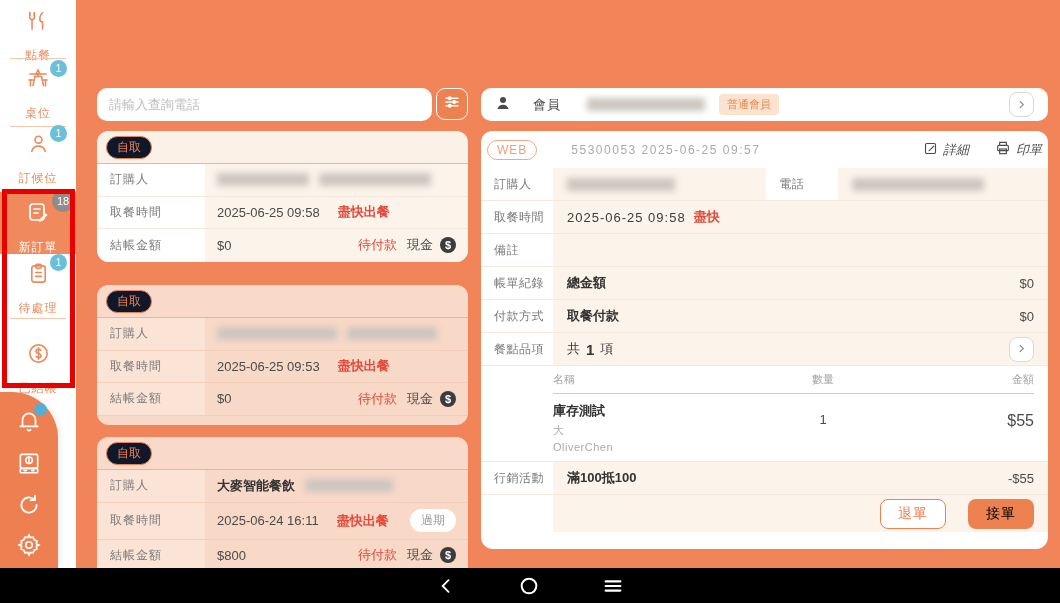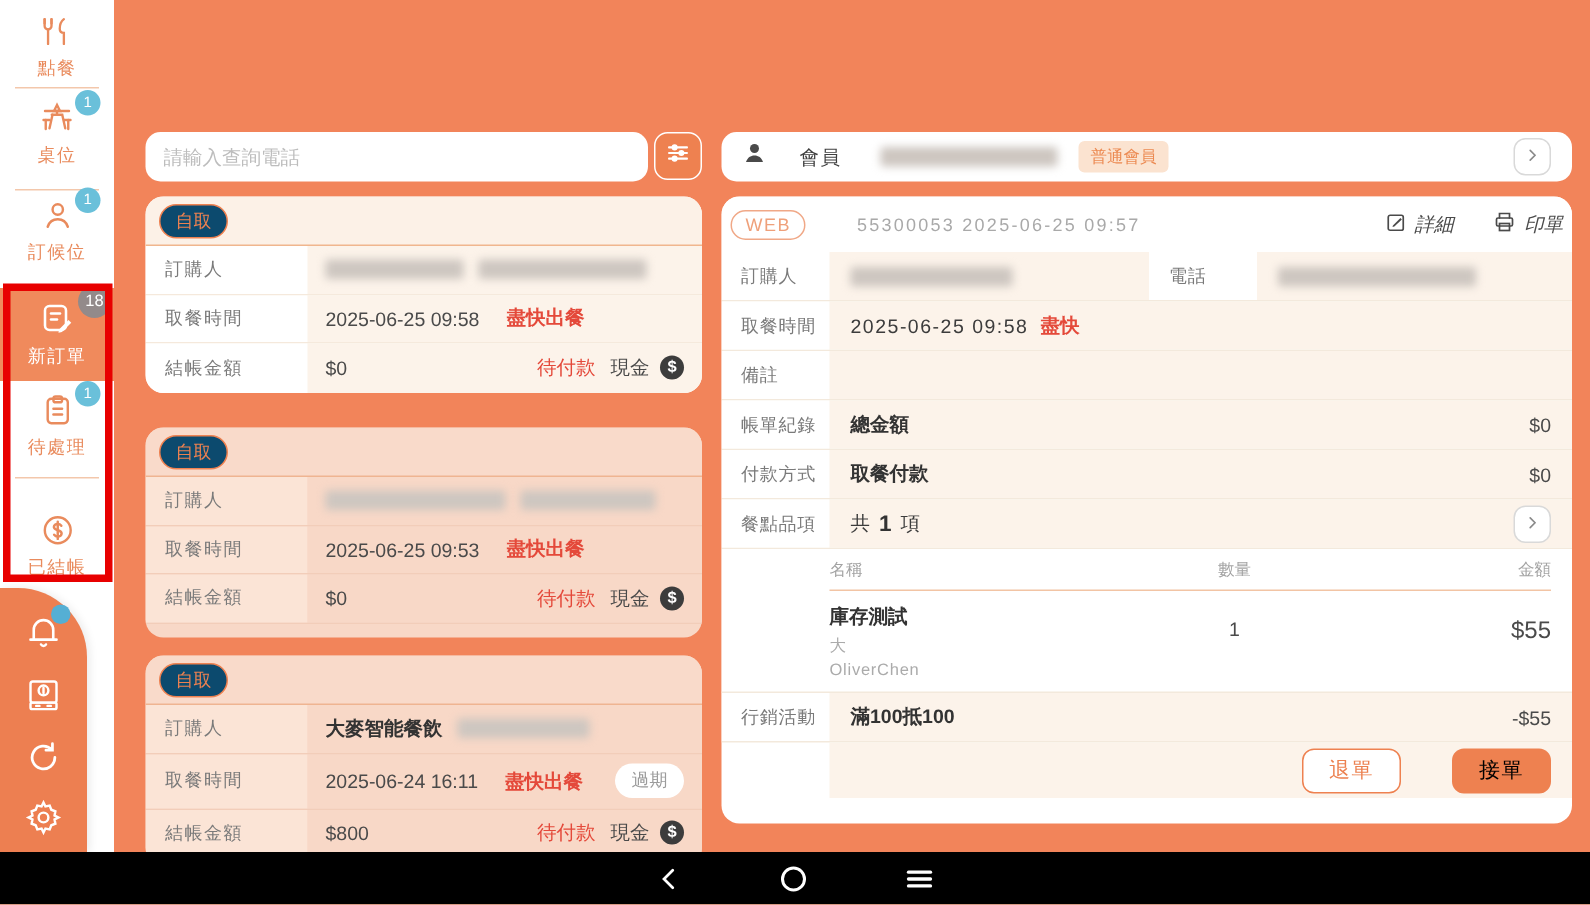--- a/index.html
+++ b/index.html
@@ -3,21 +3,21 @@
 <meta charset="utf-8">
 <style>
   * { margin:0; padding:0; box-sizing:border-box; }
   html,body { width:1060px; height:603px; }
   body { font-family:"Liberation Sans","DejaVu Sans",sans-serif; }
   #screen { position:relative; width:1060px; height:603px; background:#F2845A; overflow:hidden; }
 
   
   .sidebar { position:absolute; left:0; top:0; width:76px; height:568px; background:#FFFFFF; }
   .sb-item { position:absolute; left:0; width:76px; text-align:center; color:#E98B5D; cursor:pointer; }
-  .sb-item .sb-label { display:block; font-size:12px; margin-top:0; letter-spacing:1px; }
+  .sb-item .sb-label { display:block; font-size:12px; margin-top:11px; letter-spacing:1px; }
   .sb-item svg { display:inline-block; }
   .sb-sep { position:absolute; left:10px; width:56px; height:0; border-top:1px solid #F3C7AB; }
   .sb-item.selected { background:#F08A5C; color:#FFFFFF; padding-top:8px; }
   .badge { position:absolute; min-width:17px; height:17px; border-radius:9px; background:#6AC0DA; color:#fff;
            font-size:10px; line-height:17px; text-align:center; padding:0 3px; }
   .badge.gray { background:rgba(130,138,146,.85); min-width:22px; height:22px; border-radius:11px; line-height:22px; font-size:11px; }
   .annotation-box { position:absolute; left:2px; top:189px; width:73px; height:199px; border:5px solid #E80000; z-index:30; pointer-events:none; }
   .sb-bottom { position:absolute; left:0; top:392px; width:58px; height:176px; background:#ED7F51;
                border-top-right-radius:46px; box-shadow:2px 0 6px rgba(0,0,0,.08); }
   .sb-tool { position:absolute; left:50%; transform:translateX(-50%); color:#fff; cursor:pointer; }
@@ -26,21 +26,21 @@
   
   .search-input { position:absolute; left:97px; top:88px; width:335px; height:33px; background:#fff; border:none;
                   border-radius:10px; padding:0 12px; font-size:13px; color:#555; outline:none;
                   font-family:"Liberation Sans","DejaVu Sans",sans-serif; }
   .search-input::placeholder { color:#BDBDBD; }
   .filter-btn { position:absolute; left:436px; top:88px; width:32px; height:32px; background:#EE8150; border:1.5px solid #fff;
                 border-radius:9px; display:flex; align-items:center; justify-content:center; cursor:pointer; }
 
   .ocard { position:absolute; left:97px; width:371px; border-radius:12px; overflow:hidden; background:#fff; }
   .ocard-h { height:33px; display:flex; align-items:center; padding:0 9px; background:#FCF1E7; border-bottom:1px solid #F0B68E; }
-  .pill { display:inline-block; border:1.5px solid #EE8150; color:#EC8150; background:#0c4a6e; border-radius:14px;
+  .pill { display:inline-block; border:1.5px solid #EE8150; color:#EC8150; background:#0f172a; border-radius:14px;
           font-size:12px; padding:2px 10px; }
   .orow { display:flex; align-items:stretch; height:32.5px; }
   .olabel { width:108px; background:#FFFFFF; color:#7A7A7A; font-size:12px; display:flex; align-items:center; padding-left:13px; letter-spacing:1px; }
   .ovalue { flex:1; background:#FCF3EA; display:flex; align-items:center; padding:0 12px; font-size:13px; color:#4A4A4A; }
   .ocard .orow { border-bottom:1px solid #F5E9DC; }
   .ocard .orow:last-child { border-bottom:none; }
   .ocard.pink { background:#F8D8C7; }
   .ocard.pink .ocard-h { background:#F9DACA; border-bottom:1px solid #EFB491; }
   .ocard.pink .olabel { background:#FBE4D6; }
   .ocard.pink .ovalue { background:#F8D8C7; }
@@ -69,21 +69,21 @@
   .drow { display:flex; align-items:stretch; min-height:33px; border-bottom:1px solid #F3E9DC; }
   .dlabel { width:72px; background:#fff; color:#7A7A7A; font-size:12px; display:flex; align-items:center; padding-left:13px; letter-spacing:.5px; }
   .dvalue { flex:1; background:#FCF3EA; display:flex; align-items:center; padding:0 14px; font-size:13px; color:#3C3C3C; }
   .amount-right { margin-left:auto; color:#4A4A4A; }
   .items-zone { background:#fff; padding:6px 14px 8px 72px; border-bottom:1px solid #F3E9DC; }
   .it-head { display:grid; grid-template-columns:200px 140px 1fr; font-size:11px; color:#A3A3A3;
              padding-bottom:6px; border-bottom:1px solid #F2C4A4; }
   .it-row { display:grid; grid-template-columns:200px 140px 1fr; padding-top:8px; }
   .it-name { font-size:13px; color:#333; font-weight:bold; }
   .it-sub { font-size:11px; color:#ABABAB; margin-top:3px; letter-spacing:.5px; }
-  .dfoot { display:flex; align-items:center; justify-content:flex-end; gap:34px; background:#FCF3EA; height:37px;
+  .dfoot { display:flex; align-items:center; justify-content:flex-end; gap:22px; background:#FCF3EA; height:37px;
            padding:0 14px; margin-left:72px; }
   .btn { min-width:66px; height:30px; border-radius:8px; font-size:14px; display:flex; align-items:center;
          justify-content:center; cursor:pointer; letter-spacing:1px; }
   .btn.outline { background:#fff; border:1.5px solid #EE8150; color:#EC8150; }
   .btn.fill { background:#EE8150; border:none; color:#000000; }
 
   
   .navbar { position:absolute; left:0; top:568px; width:1060px; height:35px; background:#000; display:flex;
             align-items:center; justify-content:center; gap:62px; z-index:40; }
   .nav-ic { color:#fff; cursor:pointer; display:flex; align-items:center; }

